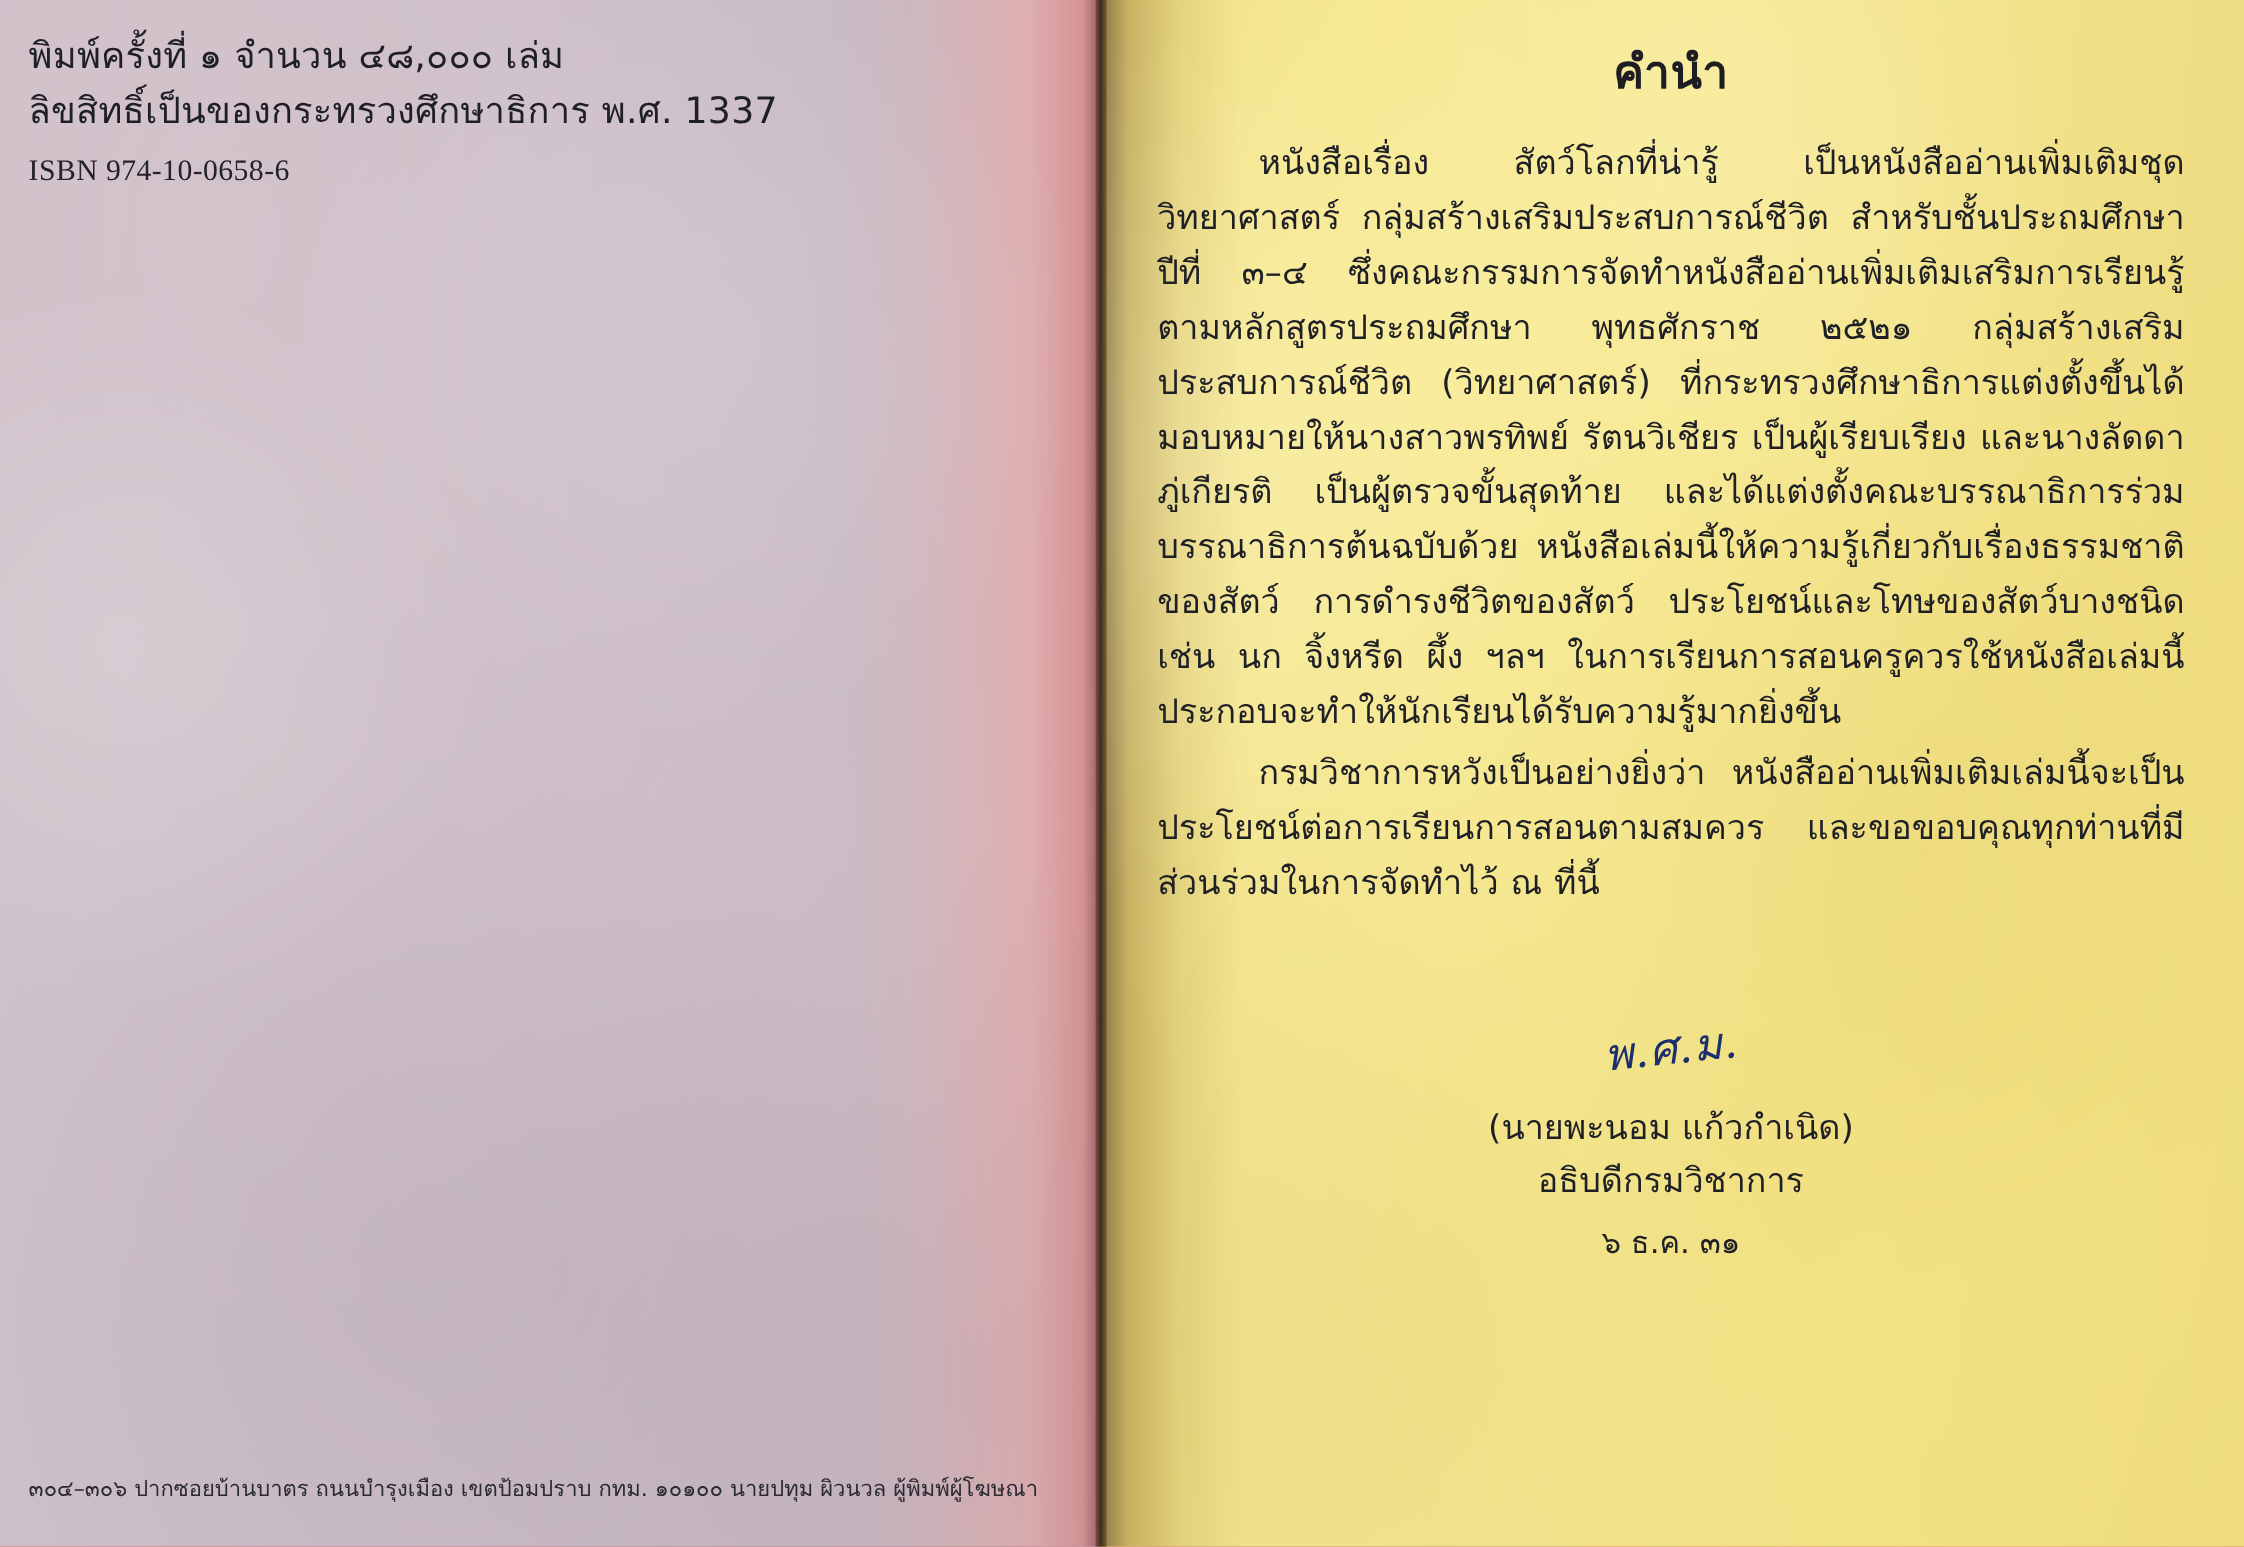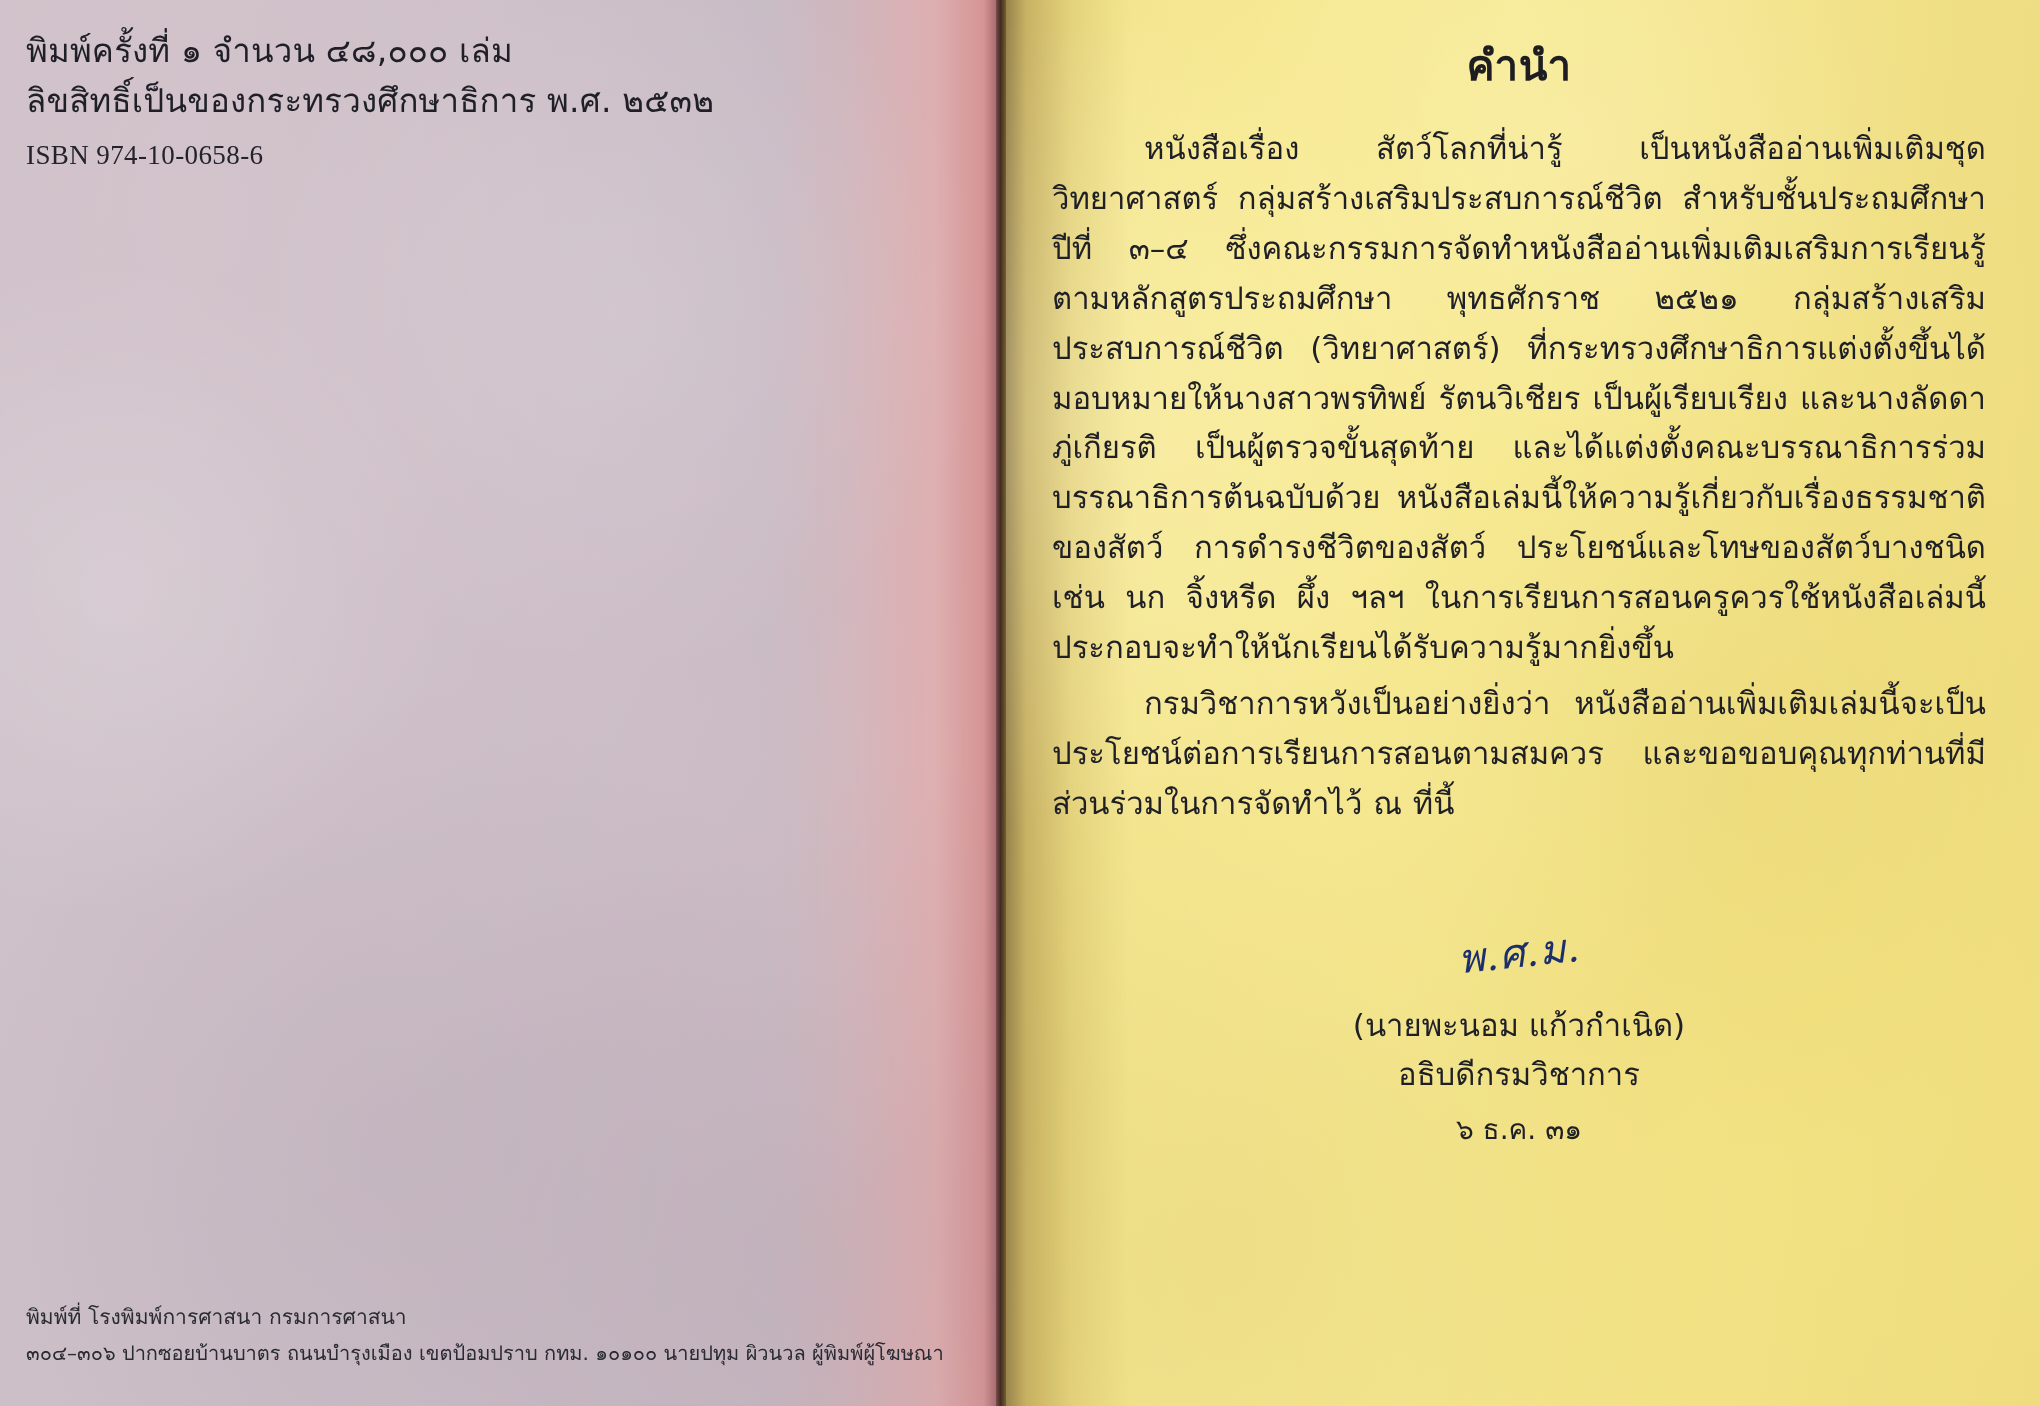--- a/index.html
+++ b/index.html
@@ -208,26 +208,25 @@
 </head>
 <body>
 
 <div class="book-spread">
 
   <div class="page-left">
     <div class="gutter-shade"></div>
 
     <div class="imprint-block">
       <div class="imprint-line">พิมพ์ครั้งที่ ๑ จำนวน ๔๘,๐๐๐ เล่ม</div>
-      <div class="imprint-line">ลิขสิทธิ์เป็นของกระทรวงศึกษาธิการ พ.ศ. ๒๕๓๒</div>
+      <div class="imprint-line">ลิขสิทธิ์เป็นของกระทรวงศึกษาธิการ พ.ศ. 1337</div>
       <div class="isbn-line">ISBN 974-10-0658-6</div>
     </div>
 
     <div class="printer-block">
-      <div class="printer-line-1">พิมพ์ที่ โรงพิมพ์การศาสนา กรมการศาสนา</div>
       <div class="printer-line-2">๓๐๔–๓๐๖ ปากซอยบ้านบาตร ถนนบำรุงเมือง เขตป้อมปราบ กทม. ๑๐๑๐๐ นายปทุม ผิวนวล ผู้พิมพ์ผู้โฆษณา</div>
     </div>
   </div>
 
   <div class="page-right">
     <div class="gutter-shade-left"></div>
 
     <div class="preface-title">คำนำ</div>
 
     <div class="preface-body">

